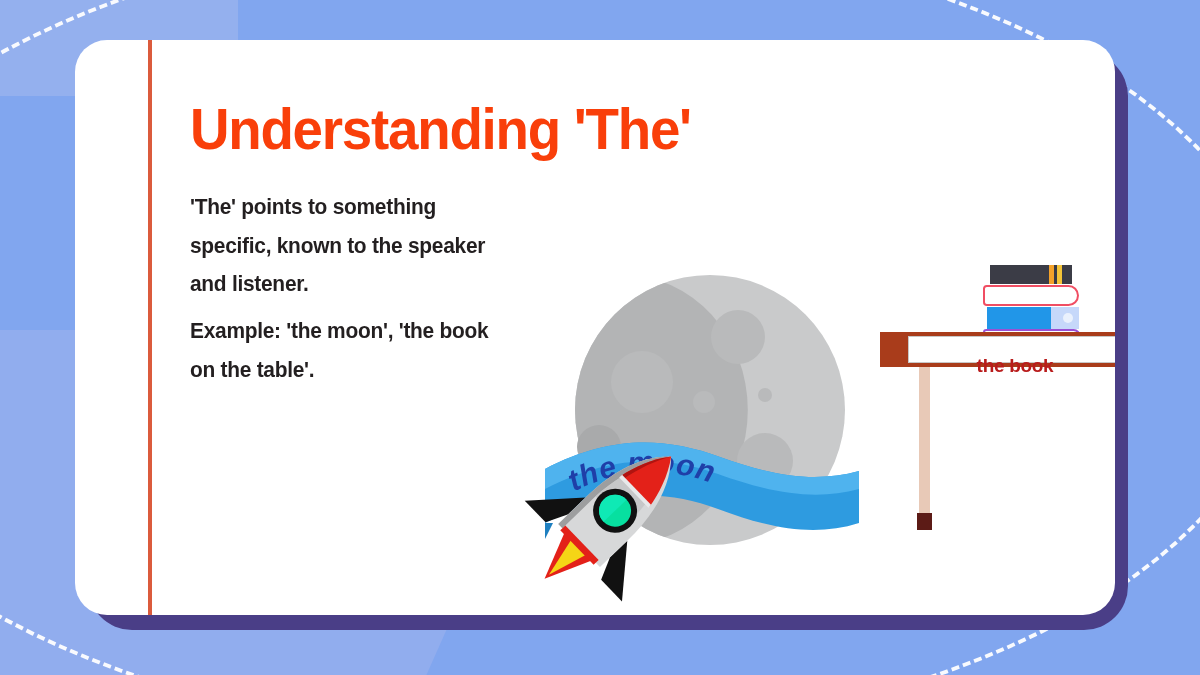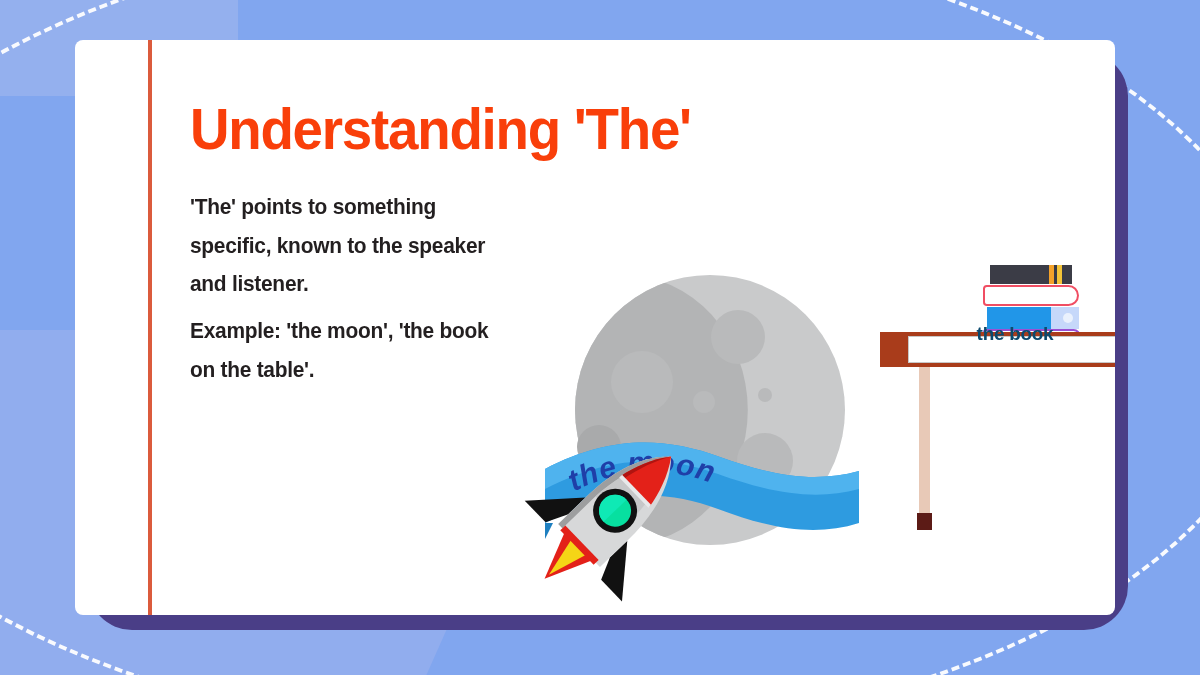--- a/index.html
+++ b/index.html
@@ -30,21 +30,21 @@
   }
   .dash-circle.c1{ left:-215px; top:-70px; width:1500px; height:810px; }
 
   
   #card-shadow{
     position:absolute; left:88px; top:52px; width:1040px; height:578px;
     background:#4A3E87; border-radius:44px;
   }
   #card{
     position:absolute; left:75px; top:40px; width:1040px; height:575px;
-    background:#FFFFFF; border-radius:8px; overflow:hidden;
+    background:#FFFFFF; border-radius:32px; overflow:hidden;
   }
   #accent-rule{
     position:absolute; left:73px; top:0; width:4px; height:575px;
     background:#DB5B3C;
   }
 
   
   #text-col{ position:absolute; left:115px; top:60px; width:350px; }
   #page-title{
     color:#F93F0A;
@@ -98,23 +98,23 @@
   #table-scene{ position:absolute; left:780px; top:215px; width:300px; height:275px; }
   .tabletop{
     position:absolute; left:25px; top:77px; width:270px; height:35px;
     background:#A93C1B;
   }
   .tabletop-inner{
     position:absolute; left:53px; top:81px; width:214px; height:27px;
     background:#FFFFFF; border:1px solid #C7C7C7;
   }
   #table-label{
-    position:absolute; left:53px; top:64px; width:214px; height:29px;
+    position:absolute; left:53px; top:96px; width:214px; height:29px;
     display:flex; align-items:center; justify-content:center;
-    color:#0c4a6e; font-size:19px; font-weight:bold; letter-spacing:-.3px;
+    color:#b91c1c; font-size:19px; font-weight:bold; letter-spacing:-.3px;
   }
   .leg{ position:absolute; top:112px; width:11px; height:163px; background:#E8C9B7; }
   .leg-l{ left:64px; }
   .foot{ position:absolute; top:258px; width:15px; height:17px; background:#5C1B16; }
   .foot-l{ left:62px; }
 
   .bk{ position:absolute; }
   .bk-top{ left:135px; top:10px; width:82px; height:19px; background:#3B3C46; }
   .bk-top-s1{ left:194px; top:10px; width:5px; height:19px; background:#F4A22A; }
   .bk-top-s2{ left:202px; top:10px; width:5px; height:19px; background:#F4C438; }

